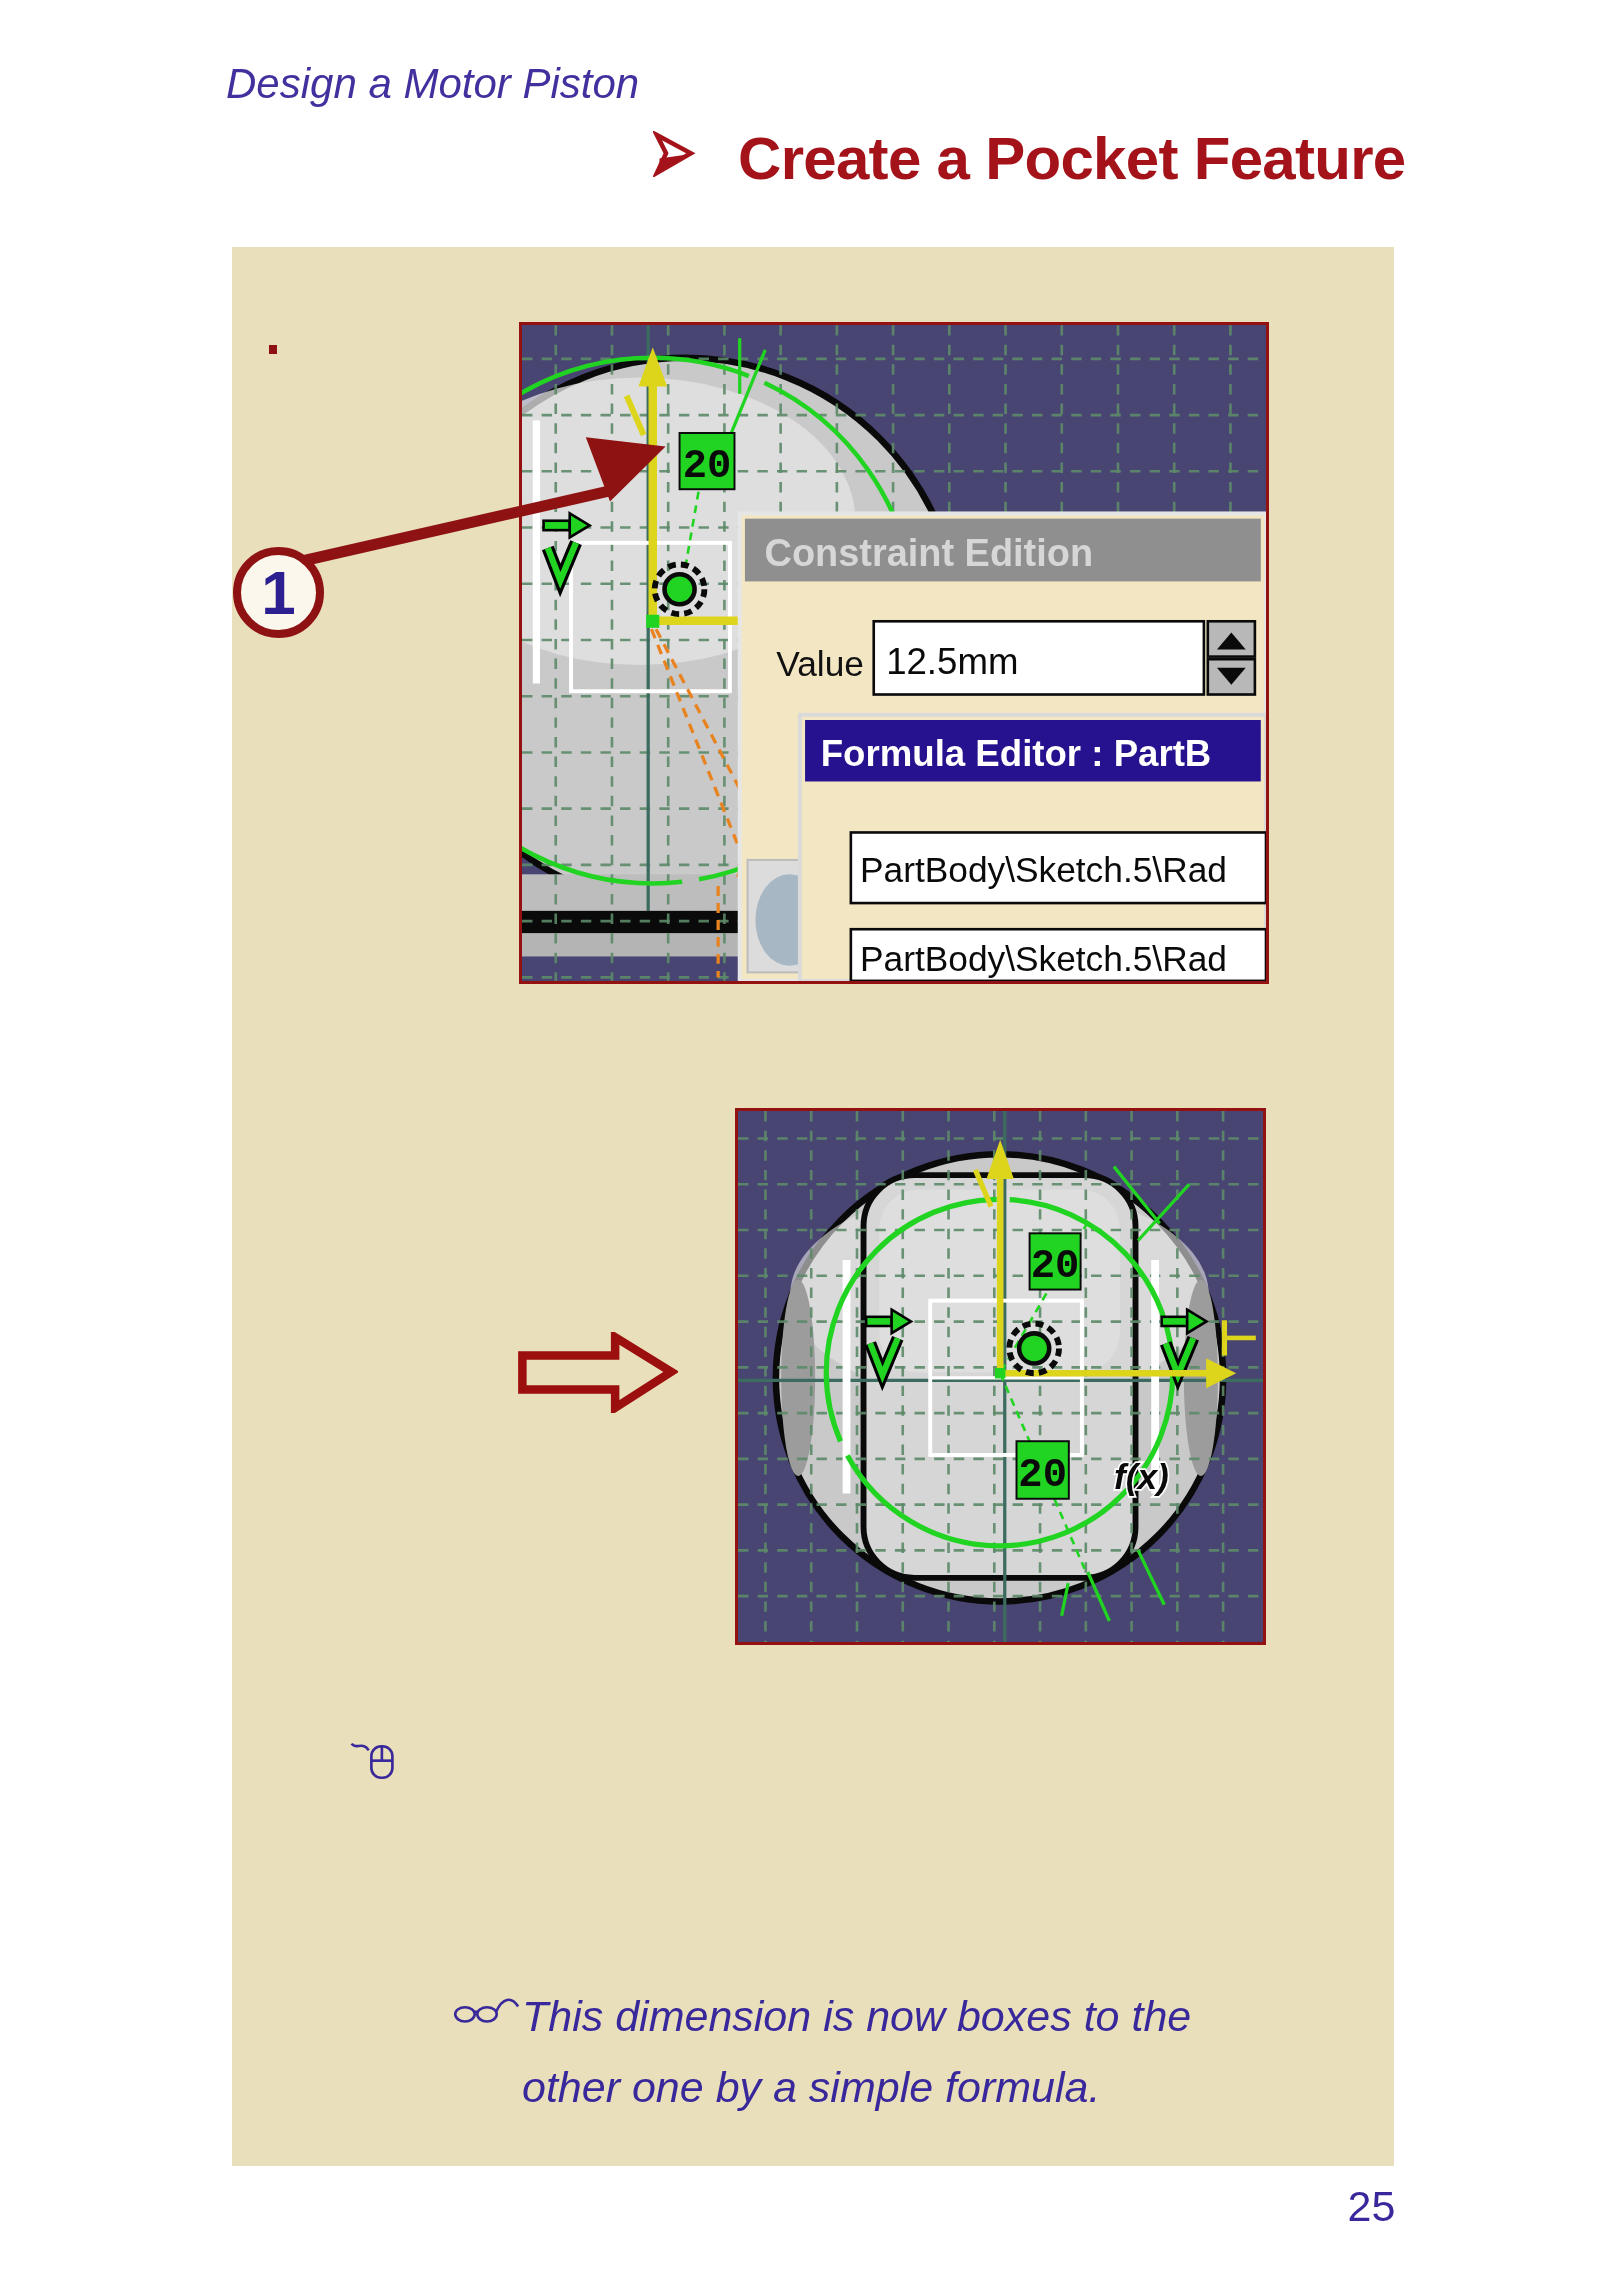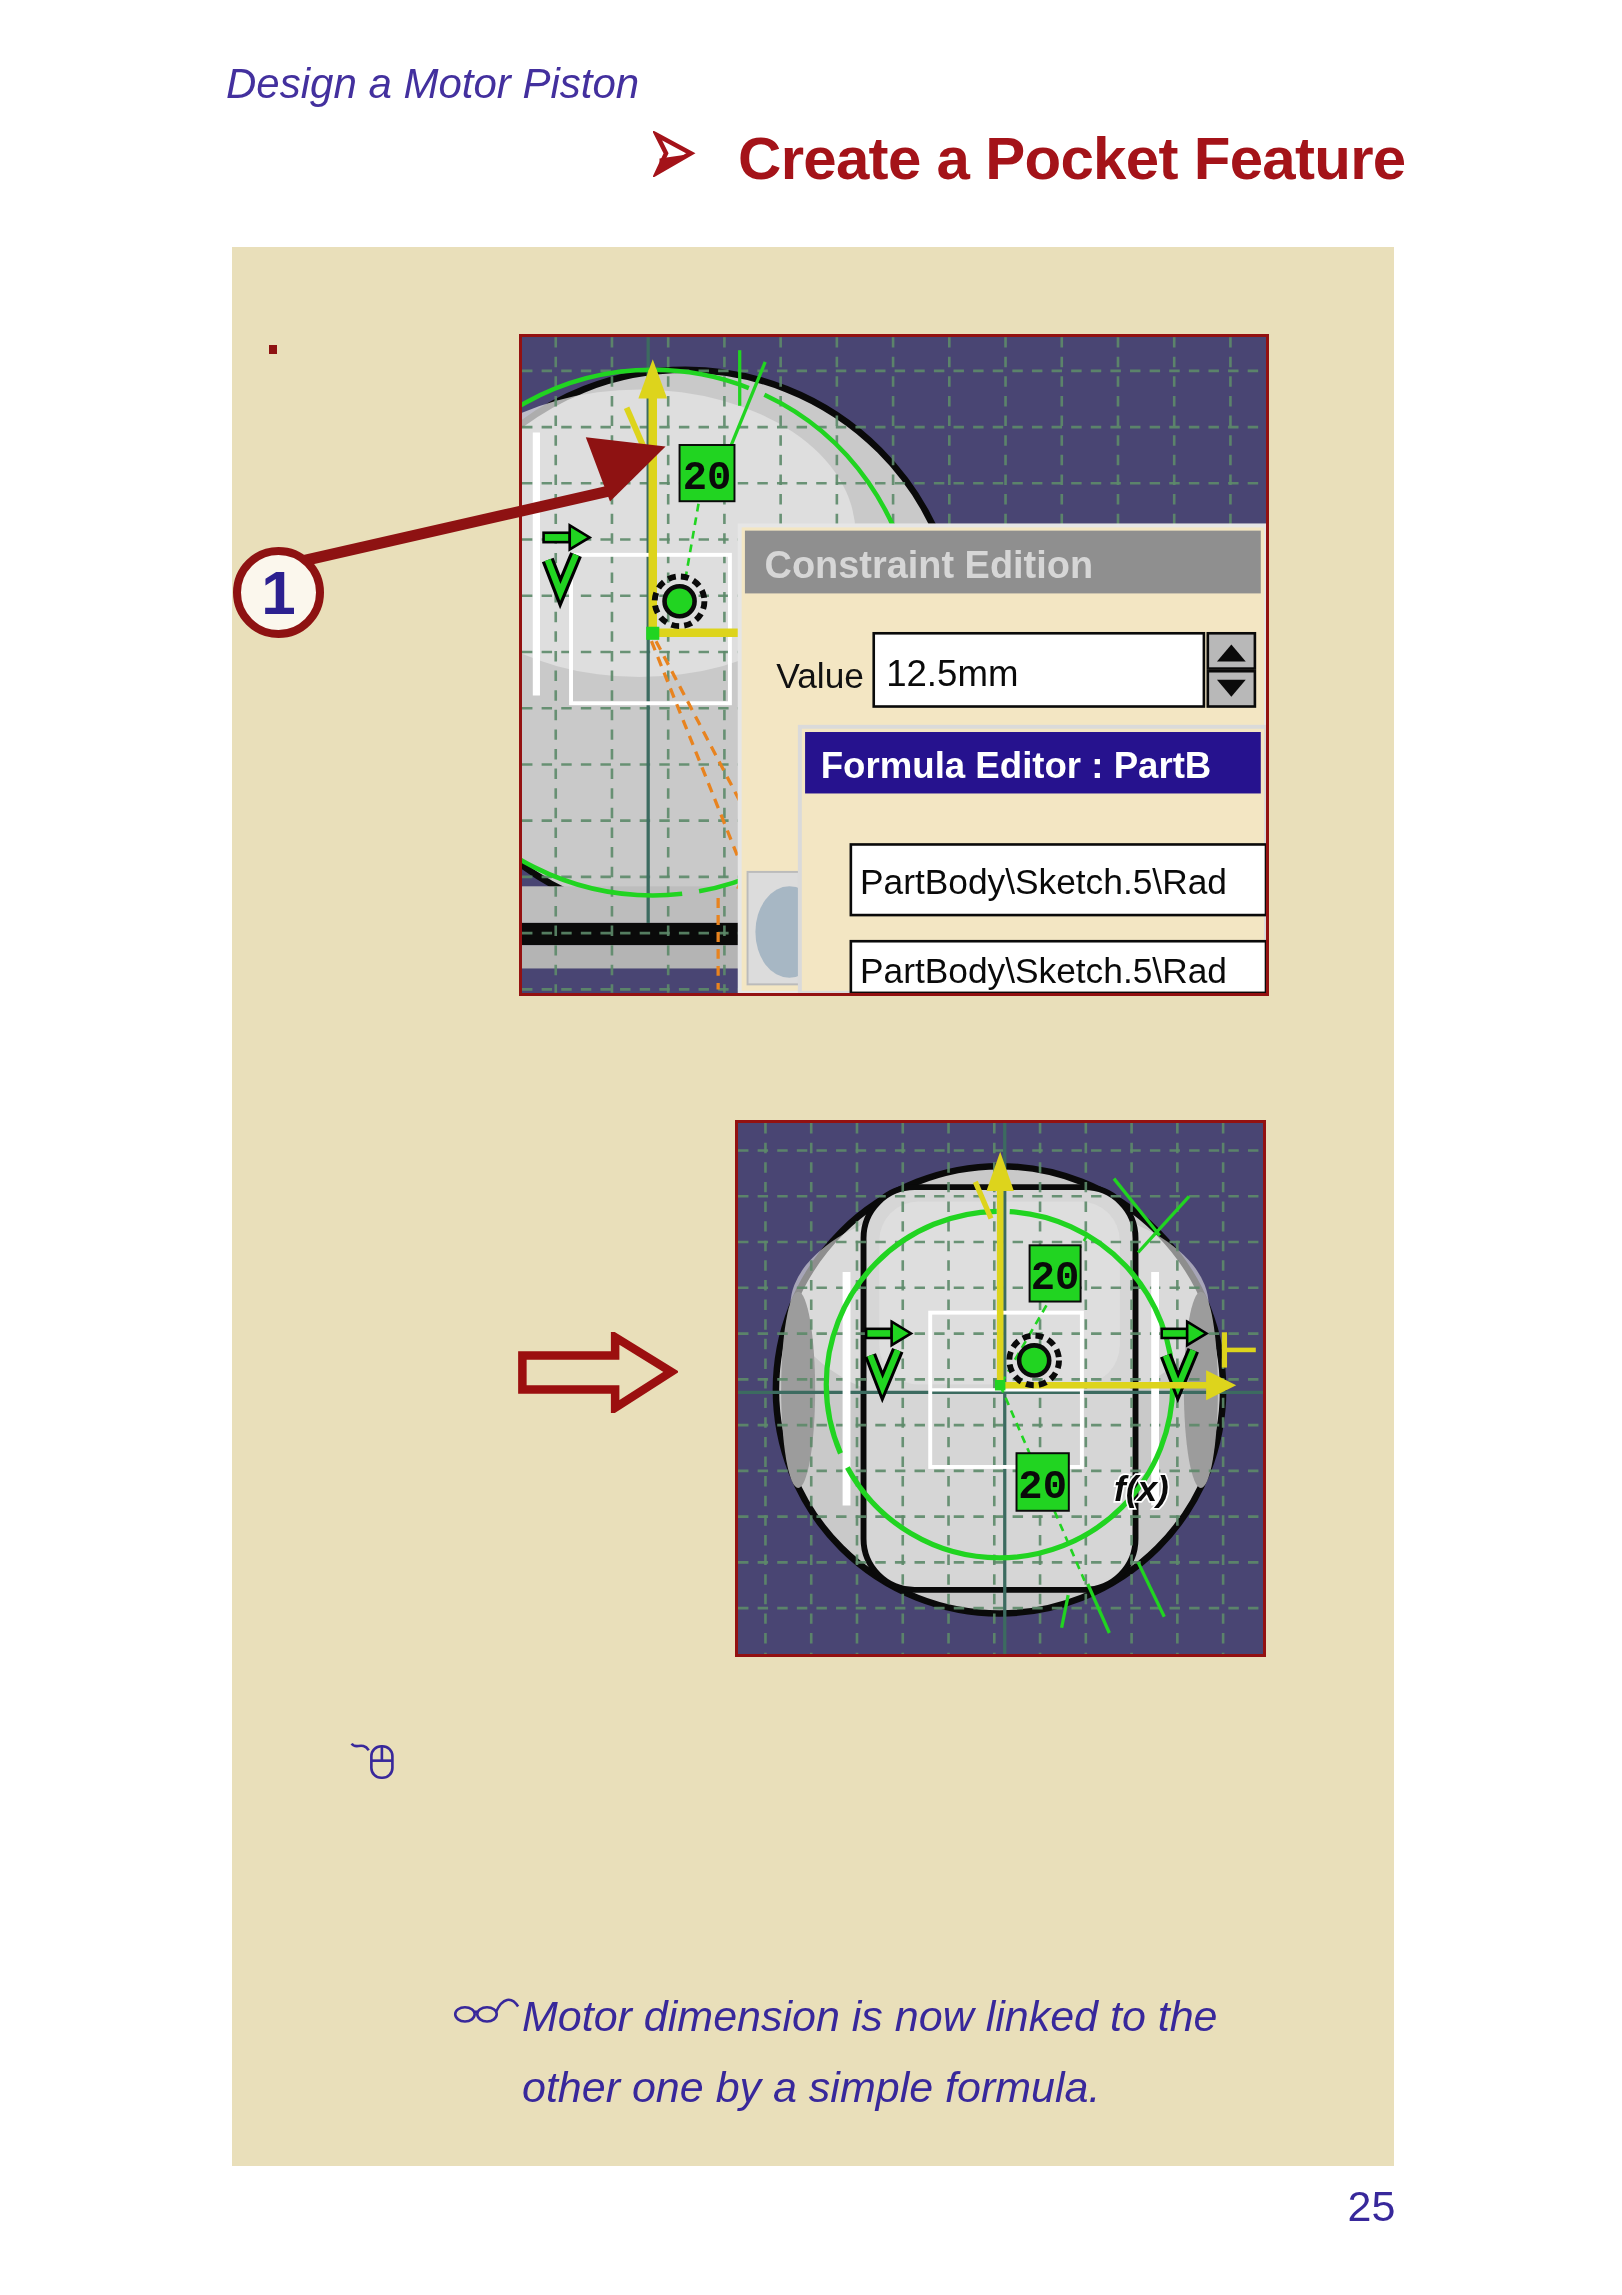--- a/index.html
+++ b/index.html
@@ -4,21 +4,21 @@
 <style>
   html,body{margin:0;padding:0;background:#ffffff;}
   #page{position:relative;width:1622px;height:2295px;background:#ffffff;overflow:hidden;
         font-family:"Liberation Sans",sans-serif;text-decoration:underline;}
   .abs{position:absolute;}
   .doc-title{left:226px;top:60px;font-size:42px;font-style:italic;color:#43309e;white-space:nowrap;}
   .page-title{left:738px;top:124px;font-size:60px;font-weight:bold;color:#a41319;white-space:nowrap;letter-spacing:-0.7px;}
   .bullet-icon{left:653px;top:131px;}
   .panel{left:232px;top:247px;width:1162px;height:1919px;background:#e9dfba;}
   .stray-dot{left:269px;top:345px;width:7.9px;height:8.5px;background:#8e1212;}
-  .shot{border:3.9px solid #931111;background:#494573;margin-top:12px;}
+  .shot{border:3.9px solid #931111;background:#494573;}
   .shot1{left:519px;top:322px;width:744px;height:656px;}
   .shot2{left:735px;top:1108px;width:525px;height:531px;}
   .badge{left:233px;top:547px;width:75px;height:75px;border:8.5px solid #8e1212;border-radius:50%;
          background:#fbf7ed;color:#2c2090;font-size:62px;font-weight:bold;
          display:flex;align-items:center;justify-content:center;z-index:6;}
   .arrow-overlay{left:288px;top:419px;z-index:5;}
   .block-arrow{left:517px;top:1332px;}
   .step-text{left:412px;top:1728px;width:981px;font-size:43px;line-height:73px;color:#38289b;}
   .step-text b{font-weight:bold;}
   .mouse-icon{left:349px;top:1737px;}
@@ -276,19 +276,19 @@
     <line x1="34" y1="36" x2="66" y2="36" stroke="#38289b" stroke-width="4"></line>
   </svg>
 
   <svg class="abs glasses-icon" width="68" height="35" viewBox="0 0 104 54">
     <ellipse cx="18" cy="36" rx="15" ry="11" fill="none" stroke="#38289b" stroke-width="4"></ellipse>
     <ellipse cx="52" cy="36" rx="15" ry="11" fill="none" stroke="#38289b" stroke-width="4"></ellipse>
     <line x1="33" y1="32" x2="37" y2="32" stroke="#38289b" stroke-width="4"></line>
     <path d="M66,32 C76,10 90,8 100,24" fill="none" stroke="#38289b" stroke-width="4"></path>
   </svg>
   <div class="abs note-text">
-    <span>Motor dimension is now linked to the</span><br>
+    <span>This dimension is now boxes to the</span><br>
     <span>other one by a simple formula.</span>
   </div>
 
   <div class="abs page-number">25</div>
 </div>
 
 
 </body></html>

